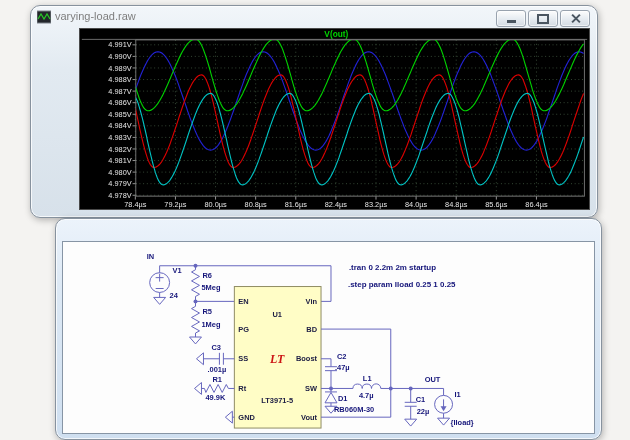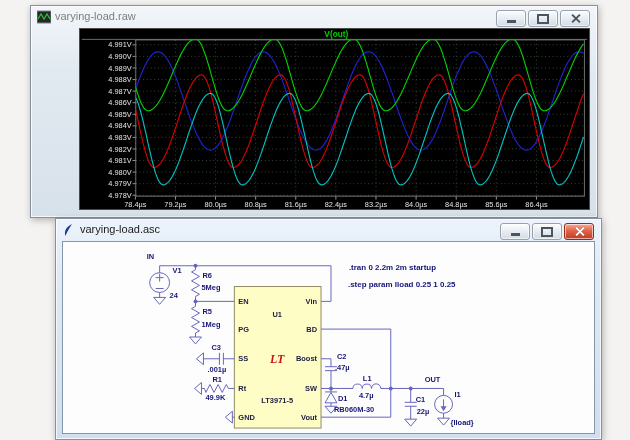--- a/index.html
+++ b/index.html
@@ -1,18 +1,18 @@
 <!DOCTYPE html>
 <html><head>
 <meta charset="utf-8">
 <style>
   html,body{margin:0;padding:0;background:#ffffff;}
   .desktop{position:relative;width:630px;height:440px;background:#f4f3f1;overflow:hidden;
            font-family:"Liberation Sans",sans-serif;}
-  .window{position:absolute;border:1px solid #87929e;border-radius:0;
+  .window{position:absolute;border:1px solid #87929e;border-radius:10px;
           box-shadow:1px 2px 7px rgba(0,0,0,.28), inset 0 0 0 1px rgba(255,255,255,.75);}
   .window.inactive{background:linear-gradient(180deg,#f2f6fa,#e2eaf1 30%,#d7e1ea);}
   .window.active{background:linear-gradient(180deg,#ecf3fb,#dde9f5 30%,#cfdff0);}
   .titlebar{position:absolute;left:0;top:0;right:0;height:22px;}
   .wicon{position:absolute;left:6px;top:4px;width:14px;height:14px;}
   .wtitle{position:absolute;left:24px;top:4px;font-size:11px;}
   .inactive .wtitle{color:#7e7e7e;}
   .active .wtitle{color:#1c1c1c;}
   .winbtns{position:absolute;top:4px;right:7px;display:flex;gap:2px;}
   .wbtn{width:28px;height:15px;border:1px solid #98a2ae;border-radius:3px;
@@ -162,39 +162,20 @@
           <rect x="60.5" y="11" width="486.5" height="158" fill="none" stroke="#787878" stroke-width="1"></rect>
           <path d="M60.0,61.68L61.1,58.80L62.2,55.97L63.3,53.20L64.3,50.50L65.4,47.88L66.5,45.35L67.6,42.92L68.7,40.59L69.8,38.38L70.9,36.29L72.0,34.34L73.0,32.52L74.1,30.84L75.2,29.31L76.3,27.94L77.4,26.73L78.5,25.69L79.6,24.81L80.7,24.11L81.7,23.58L82.8,23.22L83.9,23.04L85.0,23.04L86.1,23.22L87.2,23.58L88.3,24.11L89.4,24.81L90.4,25.69L91.5,26.73L92.6,27.94L93.7,29.31L94.8,30.84L95.9,32.52L97.0,34.34L98.1,36.29L99.1,38.38L100.2,40.59L101.3,42.92L102.4,45.35L103.5,47.88L104.6,50.50L105.7,53.20L106.8,55.97L107.8,58.80L108.9,61.68L110.0,64.60L111.1,67.55L112.2,70.51L113.3,73.49L114.4,76.46L115.5,79.42L116.5,82.35L117.6,85.26L118.7,88.11L119.8,90.91L120.9,93.65L122.0,96.31L123.1,98.88L124.2,101.37L125.2,103.75L126.3,106.02L127.4,108.17L128.5,110.19L129.6,112.08L130.7,113.83L131.8,115.43L132.9,116.88L133.9,118.17L135.0,119.30L136.1,120.26L137.2,121.05L138.3,121.67L139.4,122.11L140.5,122.38L141.6,122.47L142.6,122.38L143.7,122.11L144.8,121.67L145.9,121.05L147.0,120.26L148.1,119.30L149.2,118.17L150.3,116.88L151.3,115.43L152.4,113.83L153.5,112.08L154.6,110.19L155.7,108.17L156.8,106.02L157.9,103.75L159.0,101.37L160.0,98.88L161.1,96.31L162.2,93.65L163.3,90.91L164.4,88.11L165.5,85.26L166.6,82.35L167.7,79.42L168.7,76.46L169.8,73.49L170.9,70.51L172.0,67.55L173.1,64.60L174.2,61.68L175.3,58.80L176.4,55.97L177.4,53.20L178.5,50.50L179.6,47.88L180.7,45.35L181.8,42.92L182.9,40.59L184.0,38.38L185.1,36.29L186.1,34.34L187.2,32.52L188.3,30.84L189.4,29.31L190.5,27.94L191.6,26.73L192.7,25.69L193.8,24.81L194.8,24.11L195.9,23.58L197.0,23.22L198.1,23.04L199.2,23.04L200.3,23.22L201.4,23.58L202.5,24.11L203.5,24.81L204.6,25.69L205.7,26.73L206.8,27.94L207.9,29.31L209.0,30.84L210.1,32.52L211.2,34.34L212.2,36.29L213.3,38.38L214.4,40.59L215.5,42.92L216.6,45.35L217.7,47.88L218.8,50.50L219.9,53.20L220.9,55.97L222.0,58.80L223.1,61.68L224.2,64.60L225.3,67.55L226.4,70.51L227.5,73.49L228.6,76.46L229.6,79.42L230.7,82.35L231.8,85.26L232.9,88.11L234.0,90.91L235.1,93.65L236.2,96.31L237.3,98.88L238.3,101.37L239.4,103.75L240.5,106.02L241.6,108.17L242.7,110.19L243.8,112.08L244.9,113.83L246.0,115.43L247.0,116.88L248.1,118.17L249.2,119.30L250.3,120.26L251.4,121.05L252.5,121.67L253.6,122.11L254.7,122.38L255.7,122.47L256.8,122.38L257.9,122.11L259.0,121.67L260.1,121.05L261.2,120.26L262.3,119.30L263.4,118.17L264.4,116.88L265.5,115.43L266.6,113.83L267.7,112.08L268.8,110.19L269.9,108.17L271.0,106.02L272.1,103.75L273.1,101.37L274.2,98.88L275.3,96.31L276.4,93.65L277.5,90.91L278.6,88.11L279.7,85.26L280.8,82.35L281.8,79.42L282.9,76.46L284.0,73.49L285.1,70.51L286.2,67.55L287.3,64.60L288.4,61.68L289.5,58.80L290.5,55.97L291.6,53.20L292.7,50.50L293.8,47.88L294.9,45.35L296.0,42.92L297.1,40.59L298.2,38.38L299.2,36.29L300.3,34.34L301.4,32.52L302.5,30.84L303.6,29.31L304.7,27.94L305.8,26.73L306.9,25.69L307.9,24.81L309.0,24.11L310.1,23.58L311.2,23.22L312.3,23.04L313.4,23.04L314.5,23.22L315.6,23.58L316.6,24.11L317.7,24.81L318.8,25.69L319.9,26.73L321.0,27.94L322.1,29.31L323.2,30.84L324.3,32.52L325.3,34.34L326.4,36.29L327.5,38.38L328.6,40.59L329.7,42.92L330.8,45.35L331.9,47.88L333.0,50.50L334.0,53.20L335.1,55.97L336.2,58.80L337.3,61.68L338.4,64.60L339.5,67.55L340.6,70.51L341.7,73.49L342.7,76.46L343.8,79.42L344.9,82.35L346.0,85.26L347.1,88.11L348.2,90.91L349.3,93.65L350.4,96.31L351.4,98.88L352.5,101.37L353.6,103.75L354.7,106.02L355.8,108.17L356.9,110.19L358.0,112.08L359.1,113.83L360.1,115.43L361.2,116.88L362.3,118.17L363.4,119.30L364.5,120.26L365.6,121.05L366.7,121.67L367.8,122.11L368.8,122.38L369.9,122.47L371.0,122.38L372.1,122.11L373.2,121.67L374.3,121.05L375.4,120.26L376.5,119.30L377.5,118.17L378.6,116.88L379.7,115.43L380.8,113.83L381.9,112.08L383.0,110.19L384.1,108.17L385.2,106.02L386.2,103.75L387.3,101.37L388.4,98.88L389.5,96.31L390.6,93.65L391.7,90.91L392.8,88.11L393.9,85.26L394.9,82.35L396.0,79.42L397.1,76.46L398.2,73.49L399.3,70.51L400.4,67.55L401.5,64.60L402.6,61.68L403.6,58.80L404.7,55.97L405.8,53.20L406.9,50.50L408.0,47.88L409.1,45.35L410.2,42.92L411.3,40.59L412.3,38.38L413.4,36.29L414.5,34.34L415.6,32.52L416.7,30.84L417.8,29.31L418.9,27.94L420.0,26.73L421.0,25.69L422.1,24.81L423.2,24.11L424.3,23.58L425.4,23.22L426.5,23.04L427.6,23.04L428.7,23.22L429.7,23.58L430.8,24.11L431.9,24.81L433.0,25.69L434.1,26.73L435.2,27.94L436.3,29.31L437.4,30.84L438.4,32.52L439.5,34.34L440.6,36.29L441.7,38.38L442.8,40.59L443.9,42.92L445.0,45.35L446.1,47.88L447.1,50.50L448.2,53.20L449.3,55.97L450.4,58.80L451.5,61.68L452.6,64.60L453.7,67.55L454.8,70.51L455.8,73.49L456.9,76.46L458.0,79.42L459.1,82.35L460.2,85.26L461.3,88.11L462.4,90.91L463.5,93.65L464.5,96.31L465.6,98.88L466.7,101.37L467.8,103.75L468.9,106.02L470.0,108.17L471.1,110.19L472.2,112.08L473.2,113.83L474.3,115.43L475.4,116.88L476.5,118.17L477.6,119.30L478.7,120.26L479.8,121.05L480.9,121.67L481.9,122.11L483.0,122.38L484.1,122.47L485.2,122.38L486.3,122.11L487.4,121.67L488.5,121.05L489.6,120.26L490.6,119.30L491.7,118.17L492.8,116.88L493.9,115.43L495.0,113.83L496.1,112.08L497.2,110.19L498.3,108.17L499.3,106.02L500.4,103.75L501.5,101.37L502.6,98.88L503.7,96.31L504.8,93.65L505.9,90.91L507.0,88.11L508.0,85.26L509.1,82.35L510.2,79.42L511.3,76.46L512.4,73.49L513.5,70.51L514.6,67.55L515.7,64.60L516.7,61.68L517.8,58.80L518.9,55.97L520.0,53.20L521.1,50.50L522.2,47.88L523.3,45.35L524.4,42.92L525.4,40.59L526.5,38.38L527.6,36.29L528.7,34.34L529.8,32.52L530.9,30.84L532.0,29.31L533.1,27.94L534.1,26.73L535.2,25.69L536.3,24.81L537.4,24.11L538.5,23.58L539.6,23.22L540.7,23.04L541.8,23.04L542.8,23.22L543.9,23.58L545.0,24.11L546.1,24.81" fill="none" stroke="#2222d6" stroke-width="1.2" clip-path="url(#plotclip)"></path>
           <path d="M60.0,80.36L61.1,84.89L62.2,89.50L63.3,94.15L64.3,98.79L65.4,103.37L66.5,107.86L67.6,112.20L68.7,116.35L69.8,120.27L70.9,123.93L72.0,127.28L73.0,130.30L74.1,132.95L75.2,135.21L76.3,137.05L77.4,138.47L78.5,139.43L79.6,139.94L80.7,140.00L81.7,139.82L82.8,139.43L83.9,138.84L85.0,138.04L86.1,137.05L87.2,135.87L88.3,134.50L89.4,132.95L90.4,131.23L91.5,129.34L92.6,127.28L93.7,125.08L94.8,122.74L95.9,120.27L97.0,117.69L98.1,114.99L99.1,112.20L100.2,109.32L101.3,106.38L102.4,103.37L103.5,100.33L104.6,97.25L105.7,94.15L106.8,91.05L107.8,87.96L108.9,84.89L110.0,81.86L111.1,78.88L112.2,75.96L113.3,73.11L114.4,70.36L115.5,67.70L116.5,65.16L117.6,62.74L118.7,60.46L119.8,58.32L120.9,56.33L122.0,54.50L123.1,52.85L124.2,51.37L125.2,50.07L126.3,48.97L127.4,48.06L128.5,47.34L129.6,46.83L130.7,46.52L131.8,46.42L132.9,46.65L133.9,47.34L135.0,48.49L136.1,50.07L137.2,52.08L138.3,54.50L139.4,57.30L140.5,60.46L141.6,63.94L142.6,67.70L143.7,71.72L144.8,75.96L145.9,80.36L147.0,84.89L148.1,89.50L149.2,94.15L150.3,98.79L151.3,103.37L152.4,107.86L153.5,112.20L154.6,116.35L155.7,120.27L156.8,123.93L157.9,127.28L159.0,130.30L160.0,132.95L161.1,135.21L162.2,137.05L163.3,138.47L164.4,139.43L165.5,139.94L166.6,140.00L167.7,139.82L168.7,139.43L169.8,138.84L170.9,138.04L172.0,137.05L173.1,135.87L174.2,134.50L175.3,132.95L176.4,131.23L177.4,129.34L178.5,127.28L179.6,125.08L180.7,122.74L181.8,120.27L182.9,117.69L184.0,114.99L185.1,112.20L186.1,109.32L187.2,106.38L188.3,103.37L189.4,100.33L190.5,97.25L191.6,94.15L192.7,91.05L193.8,87.96L194.8,84.89L195.9,81.86L197.0,78.88L198.1,75.96L199.2,73.11L200.3,70.36L201.4,67.70L202.5,65.16L203.5,62.74L204.6,60.46L205.7,58.32L206.8,56.33L207.9,54.50L209.0,52.85L210.1,51.37L211.2,50.07L212.2,48.97L213.3,48.06L214.4,47.34L215.5,46.83L216.6,46.52L217.7,46.42L218.8,46.65L219.9,47.34L220.9,48.49L222.0,50.07L223.1,52.08L224.2,54.50L225.3,57.30L226.4,60.46L227.5,63.94L228.6,67.70L229.6,71.72L230.7,75.96L231.8,80.36L232.9,84.89L234.0,89.50L235.1,94.15L236.2,98.79L237.3,103.37L238.3,107.86L239.4,112.20L240.5,116.35L241.6,120.27L242.7,123.93L243.8,127.28L244.9,130.30L246.0,132.95L247.0,135.21L248.1,137.05L249.2,138.47L250.3,139.43L251.4,139.94L252.5,140.00L253.6,139.82L254.7,139.43L255.7,138.84L256.8,138.04L257.9,137.05L259.0,135.87L260.1,134.50L261.2,132.95L262.3,131.23L263.4,129.34L264.4,127.28L265.5,125.08L266.6,122.74L267.7,120.27L268.8,117.69L269.9,114.99L271.0,112.20L272.1,109.32L273.1,106.38L274.2,103.37L275.3,100.33L276.4,97.25L277.5,94.15L278.6,91.05L279.7,87.96L280.8,84.89L281.8,81.86L282.9,78.88L284.0,75.96L285.1,73.11L286.2,70.36L287.3,67.70L288.4,65.16L289.5,62.74L290.5,60.46L291.6,58.32L292.7,56.33L293.8,54.50L294.9,52.85L296.0,51.37L297.1,50.07L298.2,48.97L299.2,48.06L300.3,47.34L301.4,46.83L302.5,46.52L303.6,46.42L304.7,46.65L305.8,47.34L306.9,48.49L307.9,50.07L309.0,52.08L310.1,54.50L311.2,57.30L312.3,60.46L313.4,63.94L314.5,67.70L315.6,71.72L316.6,75.96L317.7,80.36L318.8,84.89L319.9,89.50L321.0,94.15L322.1,98.79L323.2,103.37L324.3,107.86L325.3,112.20L326.4,116.35L327.5,120.27L328.6,123.93L329.7,127.28L330.8,130.30L331.9,132.95L333.0,135.21L334.0,137.05L335.1,138.47L336.2,139.43L337.3,139.94L338.4,140.00L339.5,139.82L340.6,139.43L341.7,138.84L342.7,138.04L343.8,137.05L344.9,135.87L346.0,134.50L347.1,132.95L348.2,131.23L349.3,129.34L350.4,127.28L351.4,125.08L352.5,122.74L353.6,120.27L354.7,117.69L355.8,114.99L356.9,112.20L358.0,109.32L359.1,106.38L360.1,103.37L361.2,100.33L362.3,97.25L363.4,94.15L364.5,91.05L365.6,87.96L366.7,84.89L367.8,81.86L368.8,78.88L369.9,75.96L371.0,73.11L372.1,70.36L373.2,67.70L374.3,65.16L375.4,62.74L376.5,60.46L377.5,58.32L378.6,56.33L379.7,54.50L380.8,52.85L381.9,51.37L383.0,50.07L384.1,48.97L385.2,48.06L386.2,47.34L387.3,46.83L388.4,46.52L389.5,46.42L390.6,46.65L391.7,47.34L392.8,48.49L393.9,50.07L394.9,52.08L396.0,54.50L397.1,57.30L398.2,60.46L399.3,63.94L400.4,67.70L401.5,71.72L402.6,75.96L403.6,80.36L404.7,84.89L405.8,89.50L406.9,94.15L408.0,98.79L409.1,103.37L410.2,107.86L411.3,112.20L412.3,116.35L413.4,120.27L414.5,123.93L415.6,127.28L416.7,130.30L417.8,132.95L418.9,135.21L420.0,137.05L421.0,138.47L422.1,139.43L423.2,139.94L424.3,140.00L425.4,139.82L426.5,139.43L427.6,138.84L428.7,138.04L429.7,137.05L430.8,135.87L431.9,134.50L433.0,132.95L434.1,131.23L435.2,129.34L436.3,127.28L437.4,125.08L438.4,122.74L439.5,120.27L440.6,117.69L441.7,114.99L442.8,112.20L443.9,109.32L445.0,106.38L446.1,103.37L447.1,100.33L448.2,97.25L449.3,94.15L450.4,91.05L451.5,87.96L452.6,84.89L453.7,81.86L454.8,78.88L455.8,75.96L456.9,73.11L458.0,70.36L459.1,67.70L460.2,65.16L461.3,62.74L462.4,60.46L463.5,58.32L464.5,56.33L465.6,54.50L466.7,52.85L467.8,51.37L468.9,50.07L470.0,48.97L471.1,48.06L472.2,47.34L473.2,46.83L474.3,46.52L475.4,46.42L476.5,46.65L477.6,47.34L478.7,48.49L479.8,50.07L480.9,52.08L481.9,54.50L483.0,57.30L484.1,60.46L485.2,63.94L486.3,67.70L487.4,71.72L488.5,75.96L489.6,80.36L490.6,84.89L491.7,89.50L492.8,94.15L493.9,98.79L495.0,103.37L496.1,107.86L497.2,112.20L498.3,116.35L499.3,120.27L500.4,123.93L501.5,127.28L502.6,130.30L503.7,132.95L504.8,135.21L505.9,137.05L507.0,138.47L508.0,139.43L509.1,139.94L510.2,140.00L511.3,139.82L512.4,139.43L513.5,138.84L514.6,138.04L515.7,137.05L516.7,135.87L517.8,134.50L518.9,132.95L520.0,131.23L521.1,129.34L522.2,127.28L523.3,125.08L524.4,122.74L525.4,120.27L526.5,117.69L527.6,114.99L528.7,112.20L529.8,109.32L530.9,106.38L532.0,103.37L533.1,100.33L534.1,97.25L535.2,94.15L536.3,91.05L537.4,87.96L538.5,84.89L539.6,81.86L540.7,78.88L541.8,75.96L542.8,73.11L543.9,70.36L545.0,67.70L546.1,65.16" fill="none" stroke="#dc0000" stroke-width="1.2" clip-path="url(#plotclip)"></path>
           <path d="M60.0,68.75L61.1,70.73L62.2,73.12L63.3,75.89L64.3,79.00L65.4,82.44L66.5,86.16L67.6,90.13L68.7,94.31L69.8,98.66L70.9,103.13L72.0,107.68L73.0,112.27L74.1,116.86L75.2,121.38L76.3,125.81L77.4,130.10L78.5,134.20L79.6,138.07L80.7,141.68L81.7,144.99L82.8,147.97L83.9,150.59L85.0,152.82L86.1,154.64L87.2,156.03L88.3,156.99L89.4,157.49L90.4,157.55L91.5,157.37L92.6,156.99L93.7,156.40L94.8,155.62L95.9,154.64L97.0,153.47L98.1,152.12L99.1,150.59L100.2,148.89L101.3,147.02L102.4,144.99L103.5,142.82L104.6,140.51L105.7,138.07L106.8,135.52L107.8,132.85L108.9,130.10L110.0,127.26L111.1,124.35L112.2,121.38L113.3,118.37L114.4,115.33L115.5,112.27L116.5,109.21L117.6,106.16L118.7,103.13L119.8,100.13L120.9,97.19L122.0,94.31L123.1,91.50L124.2,88.78L125.2,86.16L126.3,83.65L127.4,81.26L128.5,79.00L129.6,76.89L130.7,74.92L131.8,73.12L132.9,71.49L133.9,70.03L135.0,68.75L136.1,67.65L137.2,66.75L138.3,66.05L139.4,65.55L140.5,65.24L141.6,65.14L142.6,65.37L143.7,66.05L144.8,67.18L145.9,68.75L147.0,70.73L148.1,73.12L149.2,75.89L150.3,79.00L151.3,82.44L152.4,86.16L153.5,90.13L154.6,94.31L155.7,98.66L156.8,103.13L157.9,107.68L159.0,112.27L160.0,116.86L161.1,121.38L162.2,125.81L163.3,130.10L164.4,134.20L165.5,138.07L166.6,141.68L167.7,144.99L168.7,147.97L169.8,150.59L170.9,152.82L172.0,154.64L173.1,156.03L174.2,156.99L175.3,157.49L176.4,157.55L177.4,157.37L178.5,156.99L179.6,156.40L180.7,155.62L181.8,154.64L182.9,153.47L184.0,152.12L185.1,150.59L186.1,148.89L187.2,147.02L188.3,144.99L189.4,142.82L190.5,140.51L191.6,138.07L192.7,135.52L193.8,132.85L194.8,130.10L195.9,127.26L197.0,124.35L198.1,121.38L199.2,118.37L200.3,115.33L201.4,112.27L202.5,109.21L203.5,106.16L204.6,103.13L205.7,100.13L206.8,97.19L207.9,94.31L209.0,91.50L210.1,88.78L211.2,86.16L212.2,83.65L213.3,81.26L214.4,79.00L215.5,76.89L216.6,74.92L217.7,73.12L218.8,71.49L219.9,70.03L220.9,68.75L222.0,67.65L223.1,66.75L224.2,66.05L225.3,65.55L226.4,65.24L227.5,65.14L228.6,65.37L229.6,66.05L230.7,67.18L231.8,68.75L232.9,70.73L234.0,73.12L235.1,75.89L236.2,79.00L237.3,82.44L238.3,86.16L239.4,90.13L240.5,94.31L241.6,98.66L242.7,103.13L243.8,107.68L244.9,112.27L246.0,116.86L247.0,121.38L248.1,125.81L249.2,130.10L250.3,134.20L251.4,138.07L252.5,141.68L253.6,144.99L254.7,147.97L255.7,150.59L256.8,152.82L257.9,154.64L259.0,156.03L260.1,156.99L261.2,157.49L262.3,157.55L263.4,157.37L264.4,156.99L265.5,156.40L266.6,155.62L267.7,154.64L268.8,153.47L269.9,152.12L271.0,150.59L272.1,148.89L273.1,147.02L274.2,144.99L275.3,142.82L276.4,140.51L277.5,138.07L278.6,135.52L279.7,132.85L280.8,130.10L281.8,127.26L282.9,124.35L284.0,121.38L285.1,118.37L286.2,115.33L287.3,112.27L288.4,109.21L289.5,106.16L290.5,103.13L291.6,100.13L292.7,97.19L293.8,94.31L294.9,91.50L296.0,88.78L297.1,86.16L298.2,83.65L299.2,81.26L300.3,79.00L301.4,76.89L302.5,74.92L303.6,73.12L304.7,71.49L305.8,70.03L306.9,68.75L307.9,67.65L309.0,66.75L310.1,66.05L311.2,65.55L312.3,65.24L313.4,65.14L314.5,65.37L315.6,66.05L316.6,67.18L317.7,68.75L318.8,70.73L319.9,73.12L321.0,75.89L322.1,79.00L323.2,82.44L324.3,86.16L325.3,90.13L326.4,94.31L327.5,98.66L328.6,103.13L329.7,107.68L330.8,112.27L331.9,116.86L333.0,121.38L334.0,125.81L335.1,130.10L336.2,134.20L337.3,138.07L338.4,141.68L339.5,144.99L340.6,147.97L341.7,150.59L342.7,152.82L343.8,154.64L344.9,156.03L346.0,156.99L347.1,157.49L348.2,157.55L349.3,157.37L350.4,156.99L351.4,156.40L352.5,155.62L353.6,154.64L354.7,153.47L355.8,152.12L356.9,150.59L358.0,148.89L359.1,147.02L360.1,144.99L361.2,142.82L362.3,140.51L363.4,138.07L364.5,135.52L365.6,132.85L366.7,130.10L367.8,127.26L368.8,124.35L369.9,121.38L371.0,118.37L372.1,115.33L373.2,112.27L374.3,109.21L375.4,106.16L376.5,103.13L377.5,100.13L378.6,97.19L379.7,94.31L380.8,91.50L381.9,88.78L383.0,86.16L384.1,83.65L385.2,81.26L386.2,79.00L387.3,76.89L388.4,74.92L389.5,73.12L390.6,71.49L391.7,70.03L392.8,68.75L393.9,67.65L394.9,66.75L396.0,66.05L397.1,65.55L398.2,65.24L399.3,65.14L400.4,65.37L401.5,66.05L402.6,67.18L403.6,68.75L404.7,70.73L405.8,73.12L406.9,75.89L408.0,79.00L409.1,82.44L410.2,86.16L411.3,90.13L412.3,94.31L413.4,98.66L414.5,103.13L415.6,107.68L416.7,112.27L417.8,116.86L418.9,121.38L420.0,125.81L421.0,130.10L422.1,134.20L423.2,138.07L424.3,141.68L425.4,144.99L426.5,147.97L427.6,150.59L428.7,152.82L429.7,154.64L430.8,156.03L431.9,156.99L433.0,157.49L434.1,157.55L435.2,157.37L436.3,156.99L437.4,156.40L438.4,155.62L439.5,154.64L440.6,153.47L441.7,152.12L442.8,150.59L443.9,148.89L445.0,147.02L446.1,144.99L447.1,142.82L448.2,140.51L449.3,138.07L450.4,135.52L451.5,132.85L452.6,130.10L453.7,127.26L454.8,124.35L455.8,121.38L456.9,118.37L458.0,115.33L459.1,112.27L460.2,109.21L461.3,106.16L462.4,103.13L463.5,100.13L464.5,97.19L465.6,94.31L466.7,91.50L467.8,88.78L468.9,86.16L470.0,83.65L471.1,81.26L472.2,79.00L473.2,76.89L474.3,74.92L475.4,73.12L476.5,71.49L477.6,70.03L478.7,68.75L479.8,67.65L480.9,66.75L481.9,66.05L483.0,65.55L484.1,65.24L485.2,65.14L486.3,65.37L487.4,66.05L488.5,67.18L489.6,68.75L490.6,70.73L491.7,73.12L492.8,75.89L493.9,79.00L495.0,82.44L496.1,86.16L497.2,90.13L498.3,94.31L499.3,98.66L500.4,103.13L501.5,107.68L502.6,112.27L503.7,116.86L504.8,121.38L505.9,125.81L507.0,130.10L508.0,134.20L509.1,138.07L510.2,141.68L511.3,144.99L512.4,147.97L513.5,150.59L514.6,152.82L515.7,154.64L516.7,156.03L517.8,156.99L518.9,157.49L520.0,157.55L521.1,157.37L522.2,156.99L523.3,156.40L524.4,155.62L525.4,154.64L526.5,153.47L527.6,152.12L528.7,150.59L529.8,148.89L530.9,147.02L532.0,144.99L533.1,142.82L534.1,140.51L535.2,138.07L536.3,135.52L537.4,132.85L538.5,130.10L539.6,127.26L540.7,124.35L541.8,121.38L542.8,118.37L543.9,115.33L545.0,112.27L546.1,109.21" fill="none" stroke="#00c3c3" stroke-width="1.2" clip-path="url(#plotclip)"></path>
           <path d="M60.0,57.77L61.1,61.13L62.2,64.35L63.3,67.39L64.3,70.22L65.4,72.82L66.5,75.16L67.6,77.21L68.7,78.96L69.8,80.39L70.9,81.49L72.0,82.23L73.0,82.63L74.1,82.68L75.2,82.53L76.3,82.23L77.4,81.77L78.5,81.16L79.6,80.39L80.7,79.48L81.7,78.41L82.8,77.21L83.9,75.88L85.0,74.41L86.1,72.82L87.2,71.12L88.3,69.30L89.4,67.39L90.4,65.38L91.5,63.29L92.6,61.13L93.7,58.90L94.8,56.62L95.9,54.29L97.0,51.93L98.1,49.54L99.1,47.14L100.2,44.74L101.3,42.34L102.4,39.96L103.5,37.61L104.6,35.30L105.7,33.04L106.8,30.84L107.8,28.70L108.9,26.65L110.0,24.68L111.1,22.80L112.2,21.03L113.3,19.37L114.4,17.83L115.5,16.41L116.5,15.13L117.6,13.98L118.7,12.98L119.8,12.12L120.9,11.42L122.0,10.86L123.1,10.47L124.2,10.23L125.2,10.15L126.3,10.33L127.4,10.86L128.5,11.75L129.6,12.98L130.7,14.54L131.8,16.41L132.9,18.58L133.9,21.03L135.0,23.73L136.1,26.65L137.2,29.76L138.3,33.04L139.4,36.45L140.5,39.96L141.6,43.54L142.6,47.14L143.7,50.74L144.8,54.29L145.9,57.77L147.0,61.13L148.1,64.35L149.2,67.39L150.3,70.22L151.3,72.82L152.4,75.16L153.5,77.21L154.6,78.96L155.7,80.39L156.8,81.49L157.9,82.23L159.0,82.63L160.0,82.68L161.1,82.53L162.2,82.23L163.3,81.77L164.4,81.16L165.5,80.39L166.6,79.48L167.7,78.41L168.7,77.21L169.8,75.88L170.9,74.41L172.0,72.82L173.1,71.12L174.2,69.30L175.3,67.39L176.4,65.38L177.4,63.29L178.5,61.13L179.6,58.90L180.7,56.62L181.8,54.29L182.9,51.93L184.0,49.54L185.1,47.14L186.1,44.74L187.2,42.34L188.3,39.96L189.4,37.61L190.5,35.30L191.6,33.04L192.7,30.84L193.8,28.70L194.8,26.65L195.9,24.68L197.0,22.80L198.1,21.03L199.2,19.37L200.3,17.83L201.4,16.41L202.5,15.13L203.5,13.98L204.6,12.98L205.7,12.12L206.8,11.42L207.9,10.86L209.0,10.47L210.1,10.23L211.2,10.15L212.2,10.33L213.3,10.86L214.4,11.75L215.5,12.98L216.6,14.54L217.7,16.41L218.8,18.58L219.9,21.03L220.9,23.73L222.0,26.65L223.1,29.76L224.2,33.04L225.3,36.45L226.4,39.96L227.5,43.54L228.6,47.14L229.6,50.74L230.7,54.29L231.8,57.77L232.9,61.13L234.0,64.35L235.1,67.39L236.2,70.22L237.3,72.82L238.3,75.16L239.4,77.21L240.5,78.96L241.6,80.39L242.7,81.49L243.8,82.23L244.9,82.63L246.0,82.68L247.0,82.53L248.1,82.23L249.2,81.77L250.3,81.16L251.4,80.39L252.5,79.48L253.6,78.41L254.7,77.21L255.7,75.88L256.8,74.41L257.9,72.82L259.0,71.12L260.1,69.30L261.2,67.39L262.3,65.38L263.4,63.29L264.4,61.13L265.5,58.90L266.6,56.62L267.7,54.29L268.8,51.93L269.9,49.54L271.0,47.14L272.1,44.74L273.1,42.34L274.2,39.96L275.3,37.61L276.4,35.30L277.5,33.04L278.6,30.84L279.7,28.70L280.8,26.65L281.8,24.68L282.9,22.80L284.0,21.03L285.1,19.37L286.2,17.83L287.3,16.41L288.4,15.13L289.5,13.98L290.5,12.98L291.6,12.12L292.7,11.42L293.8,10.86L294.9,10.47L296.0,10.23L297.1,10.15L298.2,10.33L299.2,10.86L300.3,11.75L301.4,12.98L302.5,14.54L303.6,16.41L304.7,18.58L305.8,21.03L306.9,23.73L307.9,26.65L309.0,29.76L310.1,33.04L311.2,36.45L312.3,39.96L313.4,43.54L314.5,47.14L315.6,50.74L316.6,54.29L317.7,57.77L318.8,61.13L319.9,64.35L321.0,67.39L322.1,70.22L323.2,72.82L324.3,75.16L325.3,77.21L326.4,78.96L327.5,80.39L328.6,81.49L329.7,82.23L330.8,82.63L331.9,82.68L333.0,82.53L334.0,82.23L335.1,81.77L336.2,81.16L337.3,80.39L338.4,79.48L339.5,78.41L340.6,77.21L341.7,75.88L342.7,74.41L343.8,72.82L344.9,71.12L346.0,69.30L347.1,67.39L348.2,65.38L349.3,63.29L350.4,61.13L351.4,58.90L352.5,56.62L353.6,54.29L354.7,51.93L355.8,49.54L356.9,47.14L358.0,44.74L359.1,42.34L360.1,39.96L361.2,37.61L362.3,35.30L363.4,33.04L364.5,30.84L365.6,28.70L366.7,26.65L367.8,24.68L368.8,22.80L369.9,21.03L371.0,19.37L372.1,17.83L373.2,16.41L374.3,15.13L375.4,13.98L376.5,12.98L377.5,12.12L378.6,11.42L379.7,10.86L380.8,10.47L381.9,10.23L383.0,10.15L384.1,10.33L385.2,10.86L386.2,11.75L387.3,12.98L388.4,14.54L389.5,16.41L390.6,18.58L391.7,21.03L392.8,23.73L393.9,26.65L394.9,29.76L396.0,33.04L397.1,36.45L398.2,39.96L399.3,43.54L400.4,47.14L401.5,50.74L402.6,54.29L403.6,57.77L404.7,61.13L405.8,64.35L406.9,67.39L408.0,70.22L409.1,72.82L410.2,75.16L411.3,77.21L412.3,78.96L413.4,80.39L414.5,81.49L415.6,82.23L416.7,82.63L417.8,82.68L418.9,82.53L420.0,82.23L421.0,81.77L422.1,81.16L423.2,80.39L424.3,79.48L425.4,78.41L426.5,77.21L427.6,75.88L428.7,74.41L429.7,72.82L430.8,71.12L431.9,69.30L433.0,67.39L434.1,65.38L435.2,63.29L436.3,61.13L437.4,58.90L438.4,56.62L439.5,54.29L440.6,51.93L441.7,49.54L442.8,47.14L443.9,44.74L445.0,42.34L446.1,39.96L447.1,37.61L448.2,35.30L449.3,33.04L450.4,30.84L451.5,28.70L452.6,26.65L453.7,24.68L454.8,22.80L455.8,21.03L456.9,19.37L458.0,17.83L459.1,16.41L460.2,15.13L461.3,13.98L462.4,12.98L463.5,12.12L464.5,11.42L465.6,10.86L466.7,10.47L467.8,10.23L468.9,10.15L470.0,10.33L471.1,10.86L472.2,11.75L473.2,12.98L474.3,14.54L475.4,16.41L476.5,18.58L477.6,21.03L478.7,23.73L479.8,26.65L480.9,29.76L481.9,33.04L483.0,36.45L484.1,39.96L485.2,43.54L486.3,47.14L487.4,50.74L488.5,54.29L489.6,57.77L490.6,61.13L491.7,64.35L492.8,67.39L493.9,70.22L495.0,72.82L496.1,75.16L497.2,77.21L498.3,78.96L499.3,80.39L500.4,81.49L501.5,82.23L502.6,82.63L503.7,82.68L504.8,82.53L505.9,82.23L507.0,81.77L508.0,81.16L509.1,80.39L510.2,79.48L511.3,78.41L512.4,77.21L513.5,75.88L514.6,74.41L515.7,72.82L516.7,71.12L517.8,69.30L518.9,67.39L520.0,65.38L521.1,63.29L522.2,61.13L523.3,58.90L524.4,56.62L525.4,54.29L526.5,51.93L527.6,49.54L528.7,47.14L529.8,44.74L530.9,42.34L532.0,39.96L533.1,37.61L534.1,35.30L535.2,33.04L536.3,30.84L537.4,28.70L538.5,26.65L539.6,24.68L540.7,22.80L541.8,21.03L542.8,19.37L543.9,17.83L545.0,16.41L546.1,15.13" fill="none" stroke="#00d300" stroke-width="1.2" clip-path="url(#plotclip)"></path>
         </svg>
     </div>
   </section>
 
   <section class="window active" id="sch-window">
-    <div class="titlebar">
-      <span class="wicon">
-        <svg viewBox="0 0 14 14">
-            <path d="M10,1 C4,4 2,8 3.4,13 C5,9 7.5,5 10,1 Z" fill="#1c3f96"></path>
-          </svg>
-      </span>
-      <span class="wtitle">varying-load.asc</span>
-      <div class="winbtns">
-        <div class="wbtn">
-            <span class="glyph-min"></span>
-          </div>
-        <div class="wbtn">
-            <span class="glyph-max"></span>
-          </div>
-        <div class="wbtn close-active">
-            <span class="glyph-close"></span>
-          </div>
-      </div>
-    </div>
     <div class="schpanel">
       <svg viewBox="61 240 533 193" preserveAspectRatio="none">
 
         <text class="lbl" x="145" y="257">IN</text>
 
         <path class="w" d="M158,264 L330,264 L330,300 L320,300"></path>
         <circle class="dotj" cx="194" cy="264" r="2"></circle>
         <circle class="dotj" cx="194" cy="300" r="2"></circle>
 
         <g>

